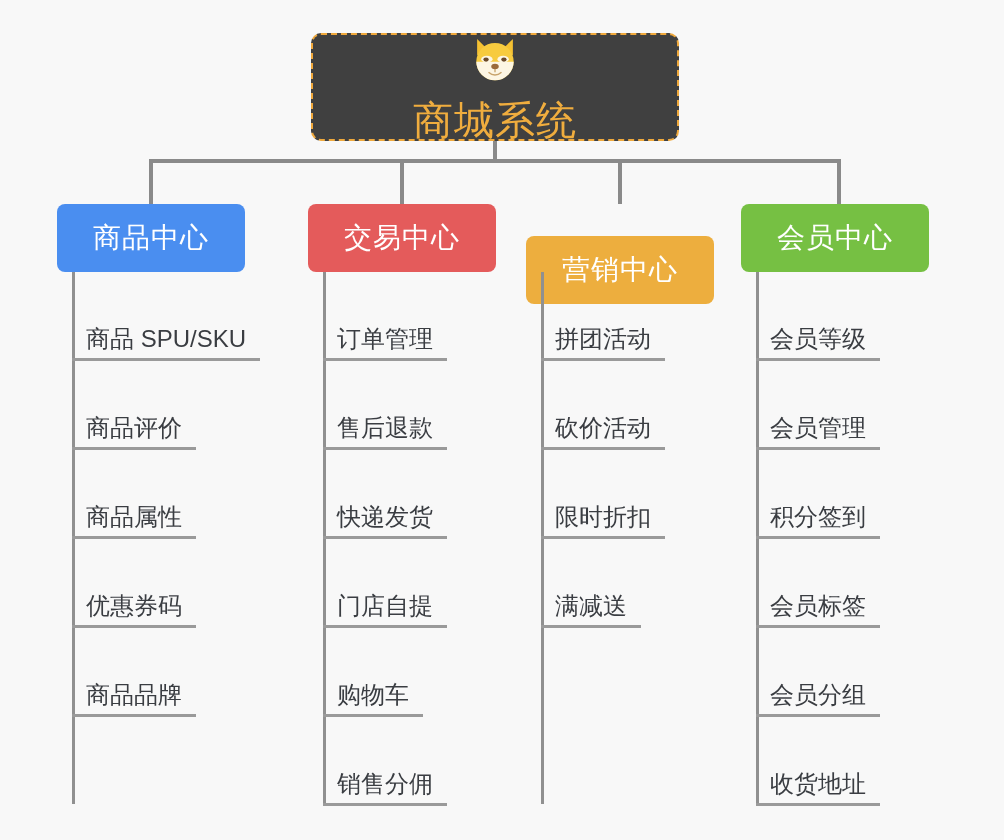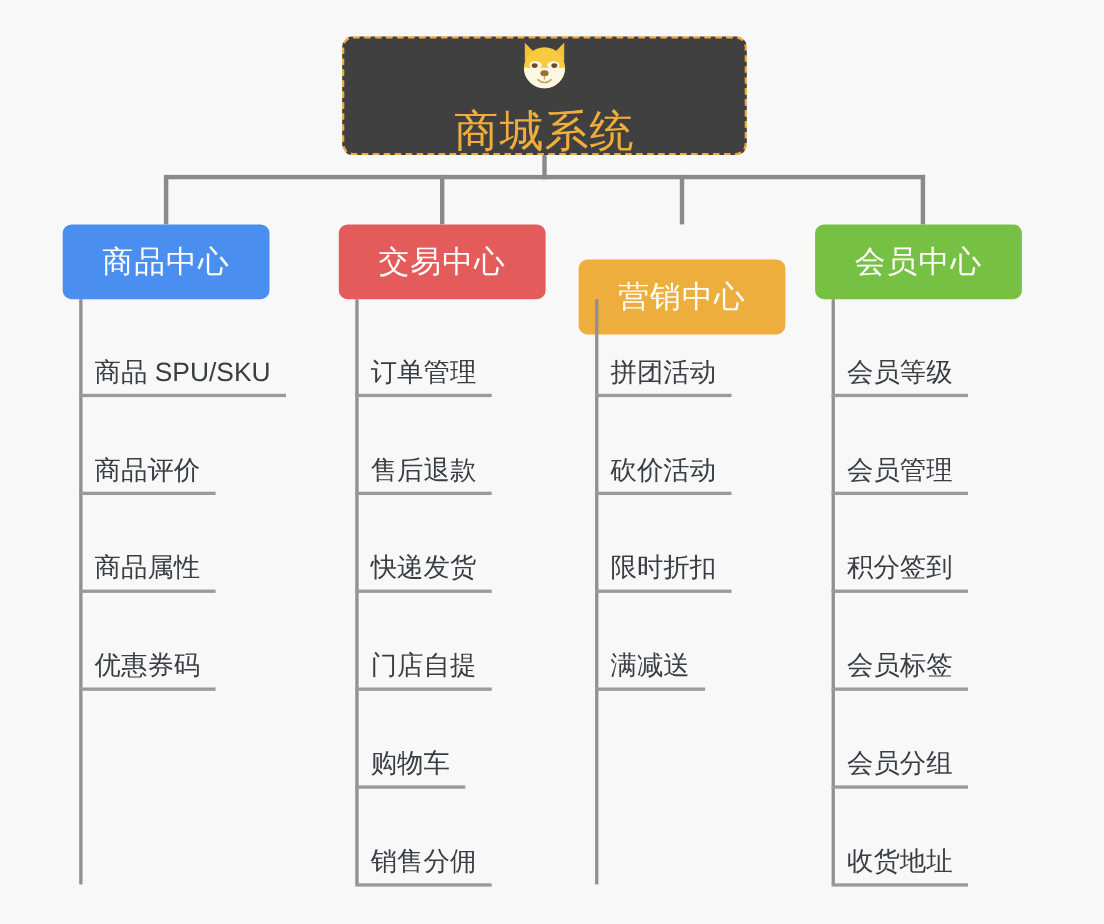--- a/index.html
+++ b/index.html
@@ -160,20 +160,23 @@
         </div>
       <div class="leaf">
           <span class="leaf-label">商品评价</span>
         </div>
       <div class="leaf">
           <span class="leaf-label">商品属性</span>
         </div>
       <div class="leaf">
           <span class="leaf-label">优惠券码</span>
         </div>
+      <div class="leaf">
+          <span class="leaf-label">商品品牌</span>
+        </div>
     </div>
   </div>
 
   <div class="branch" style="left:308px;width:180px;">
     <div class="branch-header" style="width: 188px; background: rgb(228, 91, 91);">
       <span>交易中心</span>
     </div>
     <div class="trunk" style="left:15px;height:532px;"></div>
     <div class="leaves" style="left:15px;">
       <div class="leaf">

